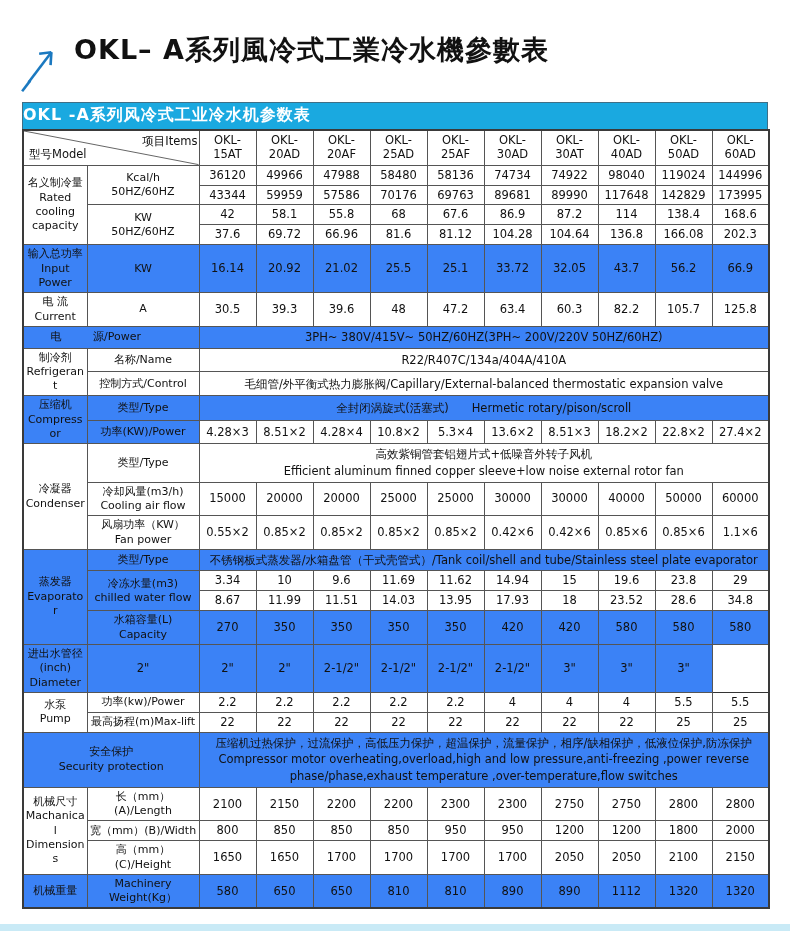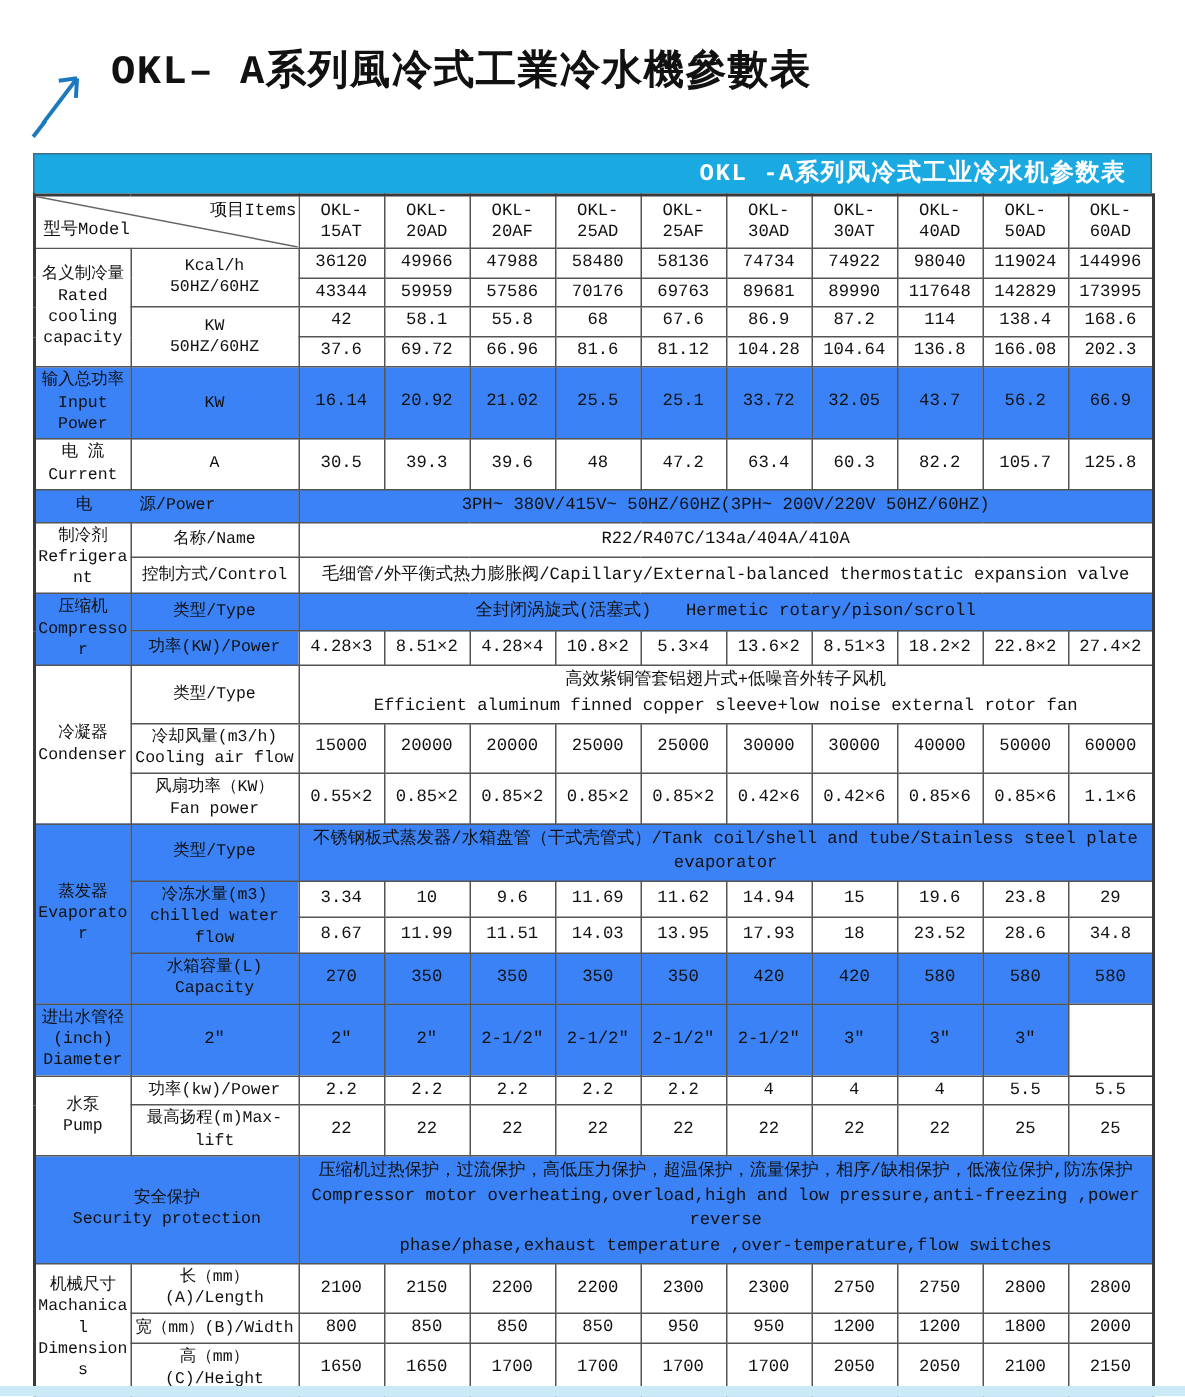--- a/index.html
+++ b/index.html
@@ -1,29 +1,29 @@
 <!DOCTYPE html>
 <html><head>
 <meta charset="utf-8">
 <style>
   html,body{margin:0;padding:0;background:#ffffff;}
   body{width:790px;font-family:"DejaVu Sans","Liberation Sans",sans-serif;color:#111;}
-  .page{position:relative;width:790px;height:931px;background:#fff;overflow:hidden;font-family:Liberation Mono, monospace;}
+  .page{position:relative;width:790px;height:931px;background:#fff;overflow:hidden;}
 
   
   .doc-header{display:flex;align-items:flex-start;padding:34px 0 0 18px;}
   .brand-arrow{width:44px;height:52px;margin:6px 8px 0 0;flex:0 0 auto;}
   .title-block{padding-left:4px;}
   .title-zh{margin:0;font-size:27px;font-weight:700;letter-spacing:1px;line-height:1.15;}
   .title-en{margin:3px 0 0 1px;font-size:16.5px;font-weight:400;letter-spacing:.2px;}
 
   
   .table-wrap{margin:10px 22px 0 22px;}
-  .table-caption{color:#fff;font-size:16px;font-weight:700;text-align:right;
-                 padding:2px 16px 3px 0;letter-spacing:1px;border:1px solid #3f6f86;border-bottom:none;}
+  .table-caption{color:#fff;font-size:16px;font-weight:700;text-align:left;
+                 padding:2px 0 3px 0;letter-spacing:1px;border:1px solid #3f6f86;border-bottom:none;}
   table{border-collapse:collapse;table-layout:fixed;width:746px;border:2px solid #3a3a3a;}
   col.c-g{width:64px;} col.c-i{width:112px;} col.c-v{width:57px;}
   th,td{border:1px solid #555;font-weight:400;text-align:center;vertical-align:middle;
         padding:2px 1px;font-size:11px;line-height:1.3;word-break:break-word;}
   th.model{font-size:11.5px;line-height:1.2;padding:3px 0;}
   td.val{font-size:11.5px;}
   .g{background:#3b82f6;} .w{background:#ffffff;}
   .st{border-top:1.5px solid #333;}
   .lbl{font-size:11px;margin-top:35px;}
   .corner{position:relative;height:32px;padding:0;}

